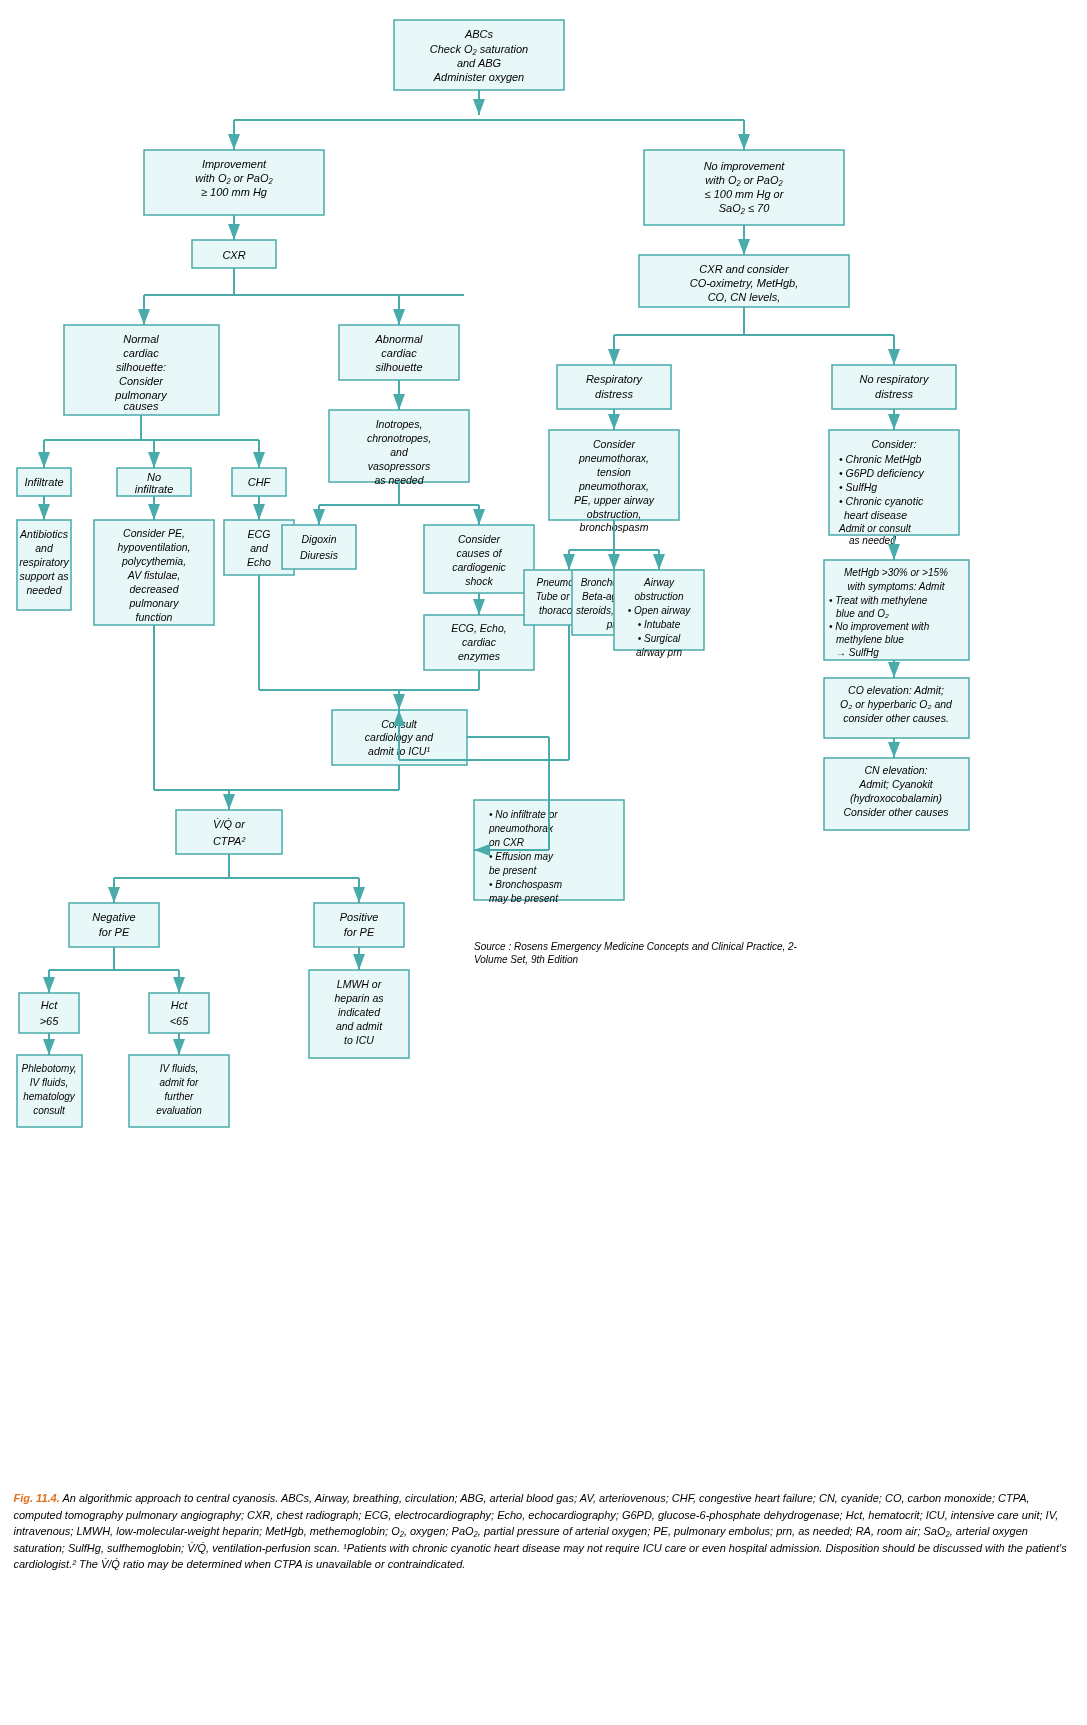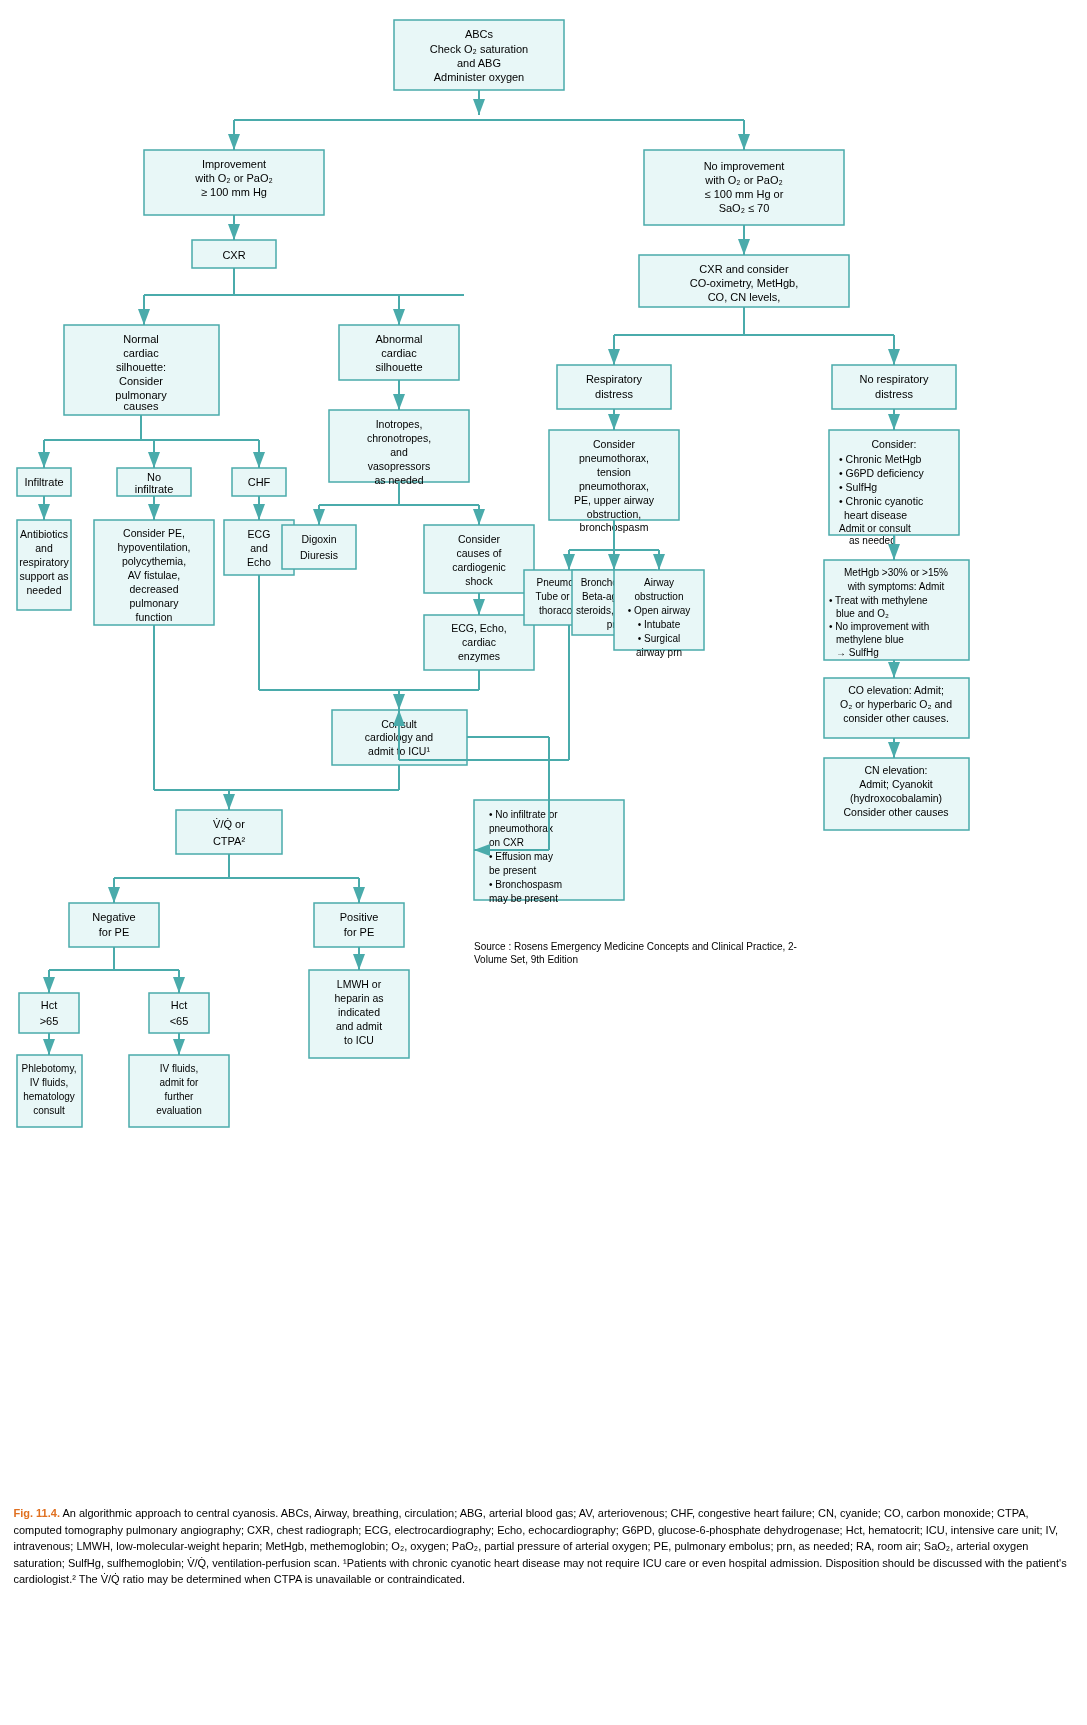--- a/index.html
+++ b/index.html
@@ -7,29 +7,29 @@
       font-family: Arial, sans-serif;
       font-size: 11px;
       background: #fff;
       width: 1087px;
       min-height: 1725px;
       padding: 10px;
     }
     .flowchart-container {
       width: 1060px;
       margin: 0 auto;
+      font-style: italic;
     }
     
     .flowchart-svg {
       display: block;
       margin: 0 auto;
     }
     
     .caption {
-      margin-top: 15px;
       font-size: 11px;
       line-height: 1.5;
       color: #000;
       width: 1060px;
       margin-left: auto;
       margin-right: auto;
     }
     .caption .fig-label {
       color: #E07020;
       font-weight: bold;

